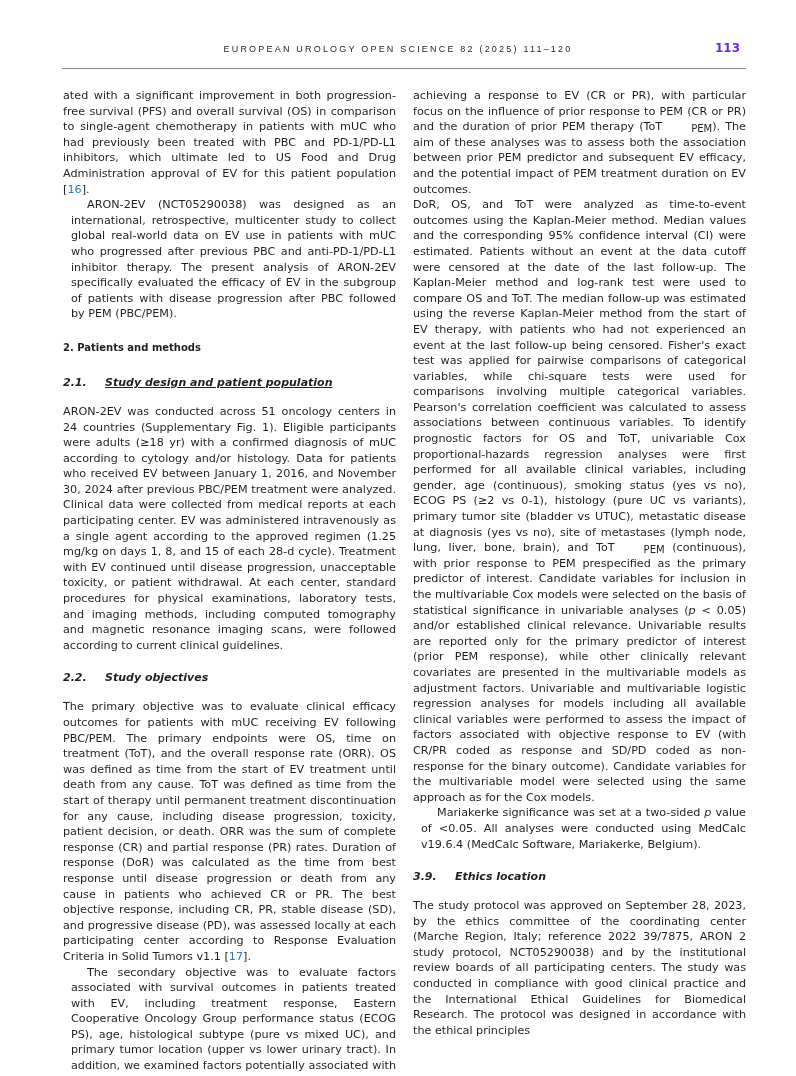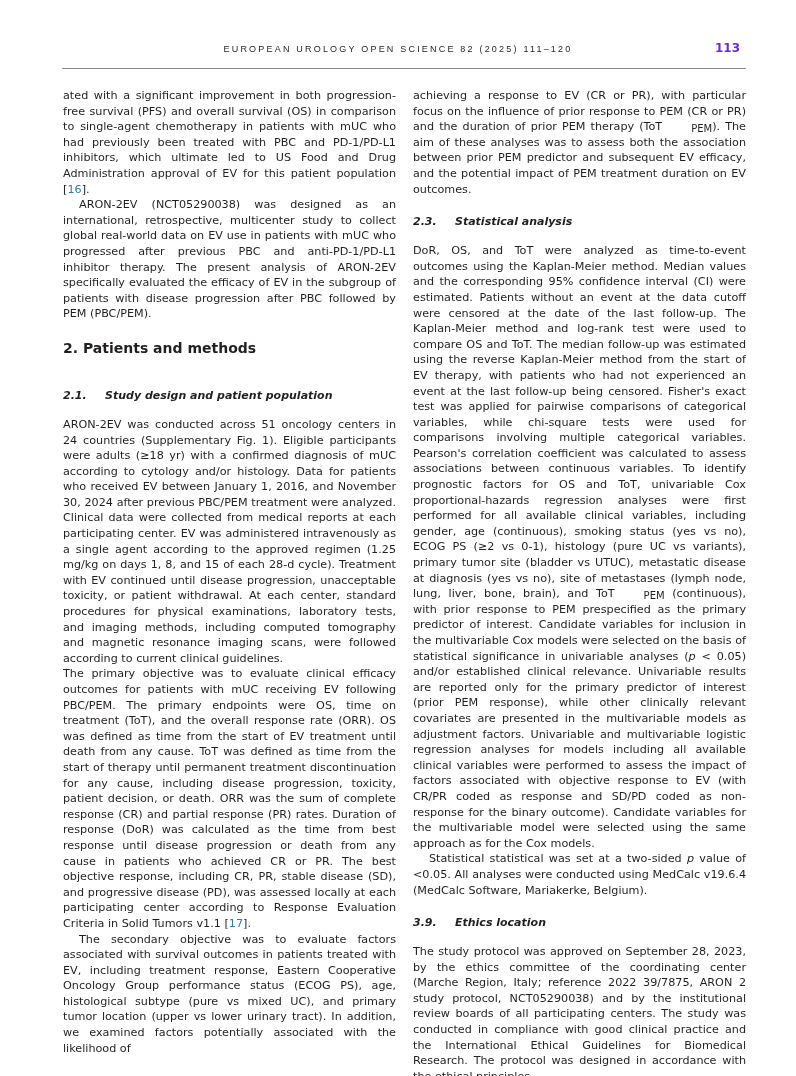--- a/index.html
+++ b/index.html
@@ -21,30 +21,30 @@
     font-size: 12px; font-weight: bold; color: #6d28d9;
   }
   .col {
     position: absolute; top: 88px; width: 333px;
     font-size: 11.2px; line-height: 15.6px; text-align: justify;
     hyphens: manual;
   }
   .col.left { left: 63px; }
   .col.right { left: 413px; }
   p { margin: 0; }
-  p.indent { text-indent: 16px; }
+  p.indent { text-indent: 16px; margin-left: 8px; }
   .sec {
-    font-weight: bold; font-size: 14px; margin: 18px 0 0 0; line-height: 16px;
+    font-weight: bold; font-size: 10px; margin: 18px 0 0 0; line-height: 16px;
   }
   .subsec {
     font-weight: bold; font-style: italic; font-size: 11px;
     margin: 17px 0 13px 0; line-height: 16px;
   }
   .subsec .num { display: inline-block; width: 42px; }
-  .sec + .subsec { margin-top: 32px; }
+  .sec + .subsec { margin-top: 19px; text-decoration: underline; }
   .cite { color: #2a7ab8; margin-top: 32px; }
   sub { font-size: 10px; vertical-align: -2px; line-height: 0; margin-left: 29px; }
   .it { font-style: italic; }
 </style>
 </head>
 <body>
 
 <div class="header">
   <div class="journal">EUROPEAN UROLOGY OPEN SCIENCE 82 (2025) 111–120</div>
   <div class="pageno">113</div>
@@ -52,26 +52,26 @@
 
 <div class="col left">
   <p><span>ated with a significant improvement in both progression-free survival (PFS) and overall survival (OS) in comparison to single-agent chemotherapy in patients with mUC who had previously been treated with PBC and PD-1/PD-L1 inhibitors, which ultimate led to US Food and Drug Administration approval of EV for this patient population [</span><a class="cite">16</a><span>].</span></p>
   <p class="indent">ARON-2EV (NCT05290038) was designed as an international, retrospective, multicenter study to collect global real-world data on EV use in patients with mUC who progressed after previous PBC and anti-PD-1/PD-L1 inhibitor therapy. The present analysis of ARON-2EV specifically evaluated the efficacy of EV in the subgroup of patients with disease progression after PBC followed by PEM (PBC/PEM).</p>
 
   <div class="sec">2.  Patients and methods</div>
 
   <div class="subsec"><span class="num">2.1.</span><span>Study design and patient population</span></div>
   <p>ARON-2EV was conducted across 51 oncology centers in 24 countries (Supplementary Fig. 1). Eligible participants were adults (≥18 yr) with a confirmed diagnosis of mUC according to cytology and/or histology. Data for patients who received EV between January 1, 2016, and November 30, 2024 after previous PBC/PEM treatment were analyzed. Clinical data were collected from medical reports at each participating center. EV was administered intravenously as a single agent according to the approved regimen (1.25 mg/kg on days 1, 8, and 15 of each 28-d cycle). Treatment with EV continued until disease progression, unacceptable toxicity, or patient withdrawal. At each center, standard procedures for physical examinations, laboratory tests, and imaging methods, including computed tomography and magnetic resonance imaging scans, were followed according to current clinical guidelines.</p>
 
+  <div class="subsec"><span class="num">2.2.</span><span>Study objectives</span></div>
   <p><span>The primary objective was to evaluate clinical efficacy outcomes for patients with mUC receiving EV following PBC/PEM. The primary endpoints were OS, time on treatment (ToT), and the overall response rate (ORR). OS was defined as time from the start of EV treatment until death from any cause. ToT was defined as time from the start of therapy until permanent treatment discontinuation for any cause, including disease progression, toxicity, patient decision, or death. ORR was the sum of complete response (CR) and partial response (PR) rates. Duration of response (DoR) was calculated as the time from best response until disease progression or death from any cause in patients who achieved CR or PR. The best objective response, including CR, PR, stable disease (SD), and progressive disease (PD), was assessed locally at each participating center according to Response Evaluation Criteria in Solid Tumors v1.1 [</span><a class="cite">17</a><span>].</span></p>
   <p class="indent">The secondary objective was to evaluate factors associated with survival outcomes in patients treated with EV, including treatment response, Eastern Cooperative Oncology Group performance status (ECOG PS), age, histological subtype (pure vs mixed UC), and primary tumor location (upper vs lower urinary tract). In addition, we examined factors potentially associated with the likelihood of</p>
 </div>
 
 <div class="col right">
   <p><span>achieving a response to EV (CR or PR), with particular focus on the influence of prior response to PEM (CR or PR) and the duration of prior PEM therapy (ToT</span><sub>PEM</sub><span>). The aim of these analyses was to assess both the association between prior PEM predictor and subsequent EV efficacy, and the potential impact of PEM treatment duration on EV outcomes.</span></p>
 
-  <div class="subsec"><span class="num">2.3.</span><span>Statistical analysis</span></div>
   <p><span>DoR, OS, and ToT were analyzed as time-to-event outcomes using the Kaplan-Meier method. Median values and the corresponding 95% confidence interval (CI) were estimated. Patients without an event at the data cutoff were censored at the date of the last follow-up. The Kaplan-Meier method and log-rank test were used to compare OS and ToT. The median follow-up was estimated using the reverse Kaplan-Meier method from the start of EV therapy, with patients who had not experienced an event at the last follow-up being censored. Fisher's exact test was applied for pairwise comparisons of categorical variables, while chi-square tests were used for comparisons involving multiple categorical variables. Pearson's correlation coefficient was calculated to assess associations between continuous variables. To identify prognostic factors for OS and ToT, univariable Cox proportional-hazards regression analyses were first performed for all available clinical variables, including gender, age (continuous), smoking status (yes vs no), ECOG PS (≥2 vs 0-1), histology (pure UC vs variants), primary tumor site (bladder vs UTUC), metastatic disease at diagnosis (yes vs no), site of metastases (lymph node, lung, liver, bone, brain), and ToT</span><sub>PEM</sub><span> (continuous), with prior response to PEM prespecified as the primary predictor of interest. Candidate variables for inclusion in the multivariable Cox models were selected on the basis of statistical significance in univariable analyses (</span><span class="it">p</span><span> &lt; 0.05) and/or established clinical relevance. Univariable results are reported only for the primary predictor of interest (prior PEM response), while other clinically relevant covariates are presented in the multivariable models as adjustment factors. Univariable and multivariable logistic regression analyses for models including all available clinical variables were performed to assess the impact of factors associated with objective response to EV (with CR/PR coded as response and SD/PD coded as non-response for the binary outcome). Candidate variables for the multivariable model were selected using the same approach as for the Cox models.</span></p>
-  <p class="indent"><span>Statistical statistical was set at a two-sided </span><span class="it">p</span><span> value of &lt;0.05. All analyses were conducted using MedCalc v19.6.4 (MedCalc Software, Mariakerke, Belgium).</span></p>
+  <p class="indent"><span>Mariakerke significance was set at a two-sided </span><span class="it">p</span><span> value of &lt;0.05. All analyses were conducted using MedCalc v19.6.4 (MedCalc Software, Mariakerke, Belgium).</span></p>
 
   <div class="subsec"><span class="num">3.9.</span><span>Ethics location</span></div>
   <p>The study protocol was approved on September 28, 2023, by the ethics committee of the coordinating center (Marche Region, Italy; reference 2022 39/7875, ARON 2 study protocol, NCT05290038) and by the institutional review boards of all participating centers. The study was conducted in compliance with good clinical practice and the International Ethical Guidelines for Biomedical Research. The protocol was designed in accordance with the ethical principles</p>
 </div>
 
 </body></html>

